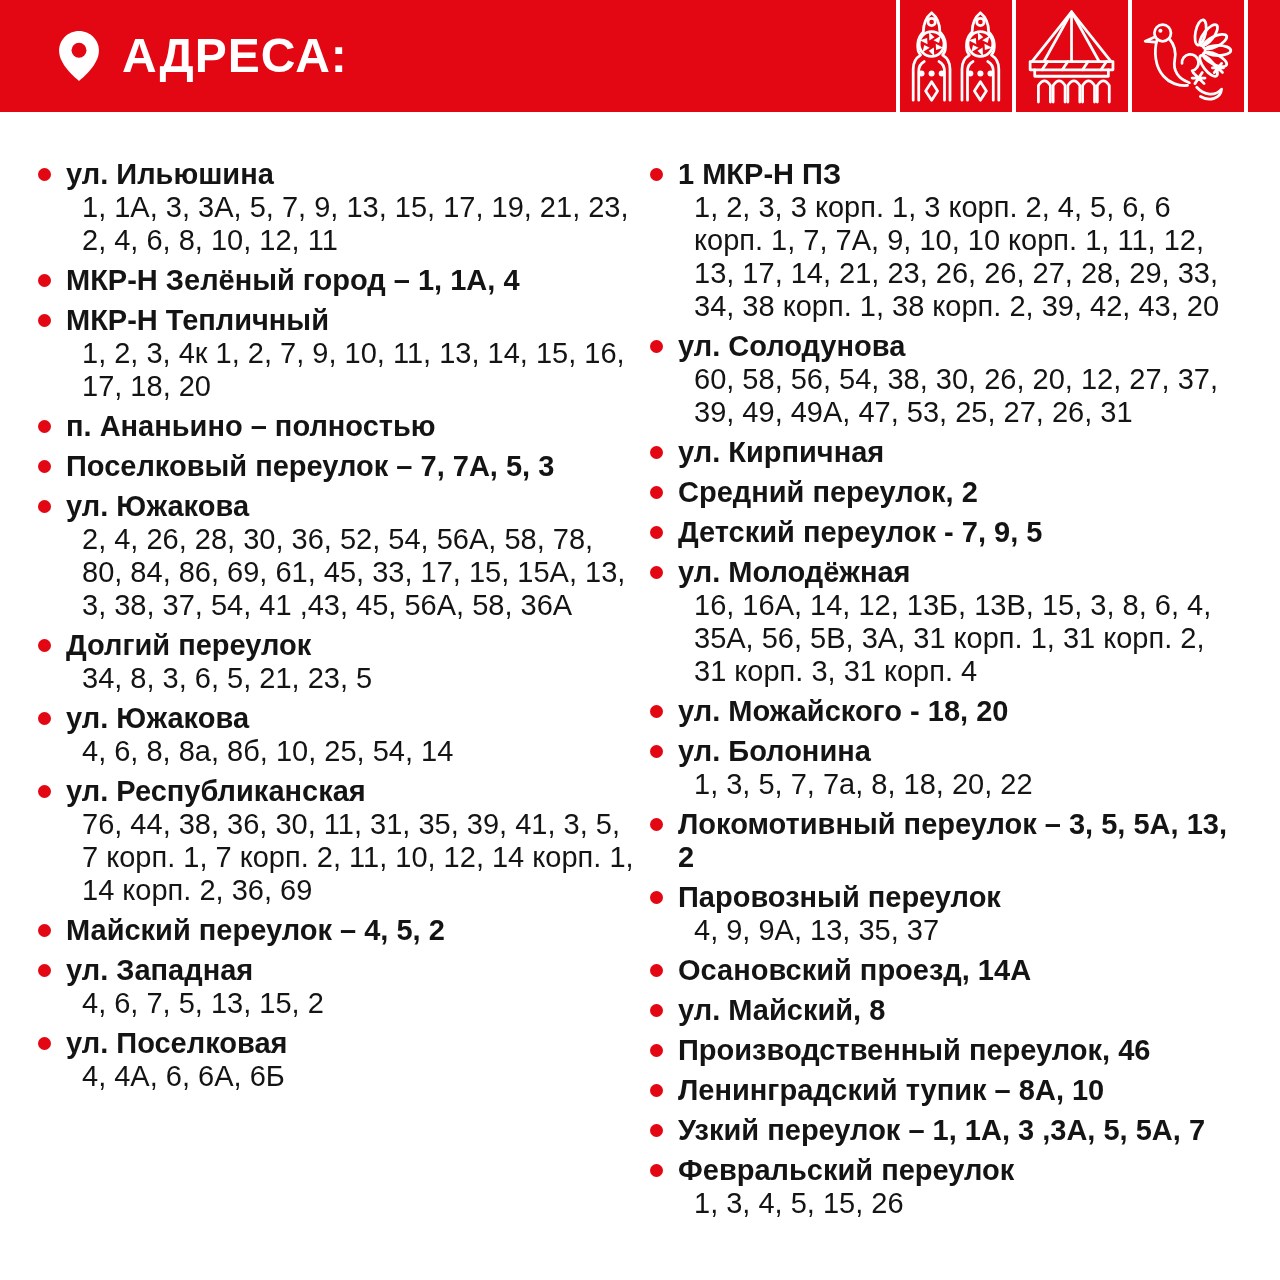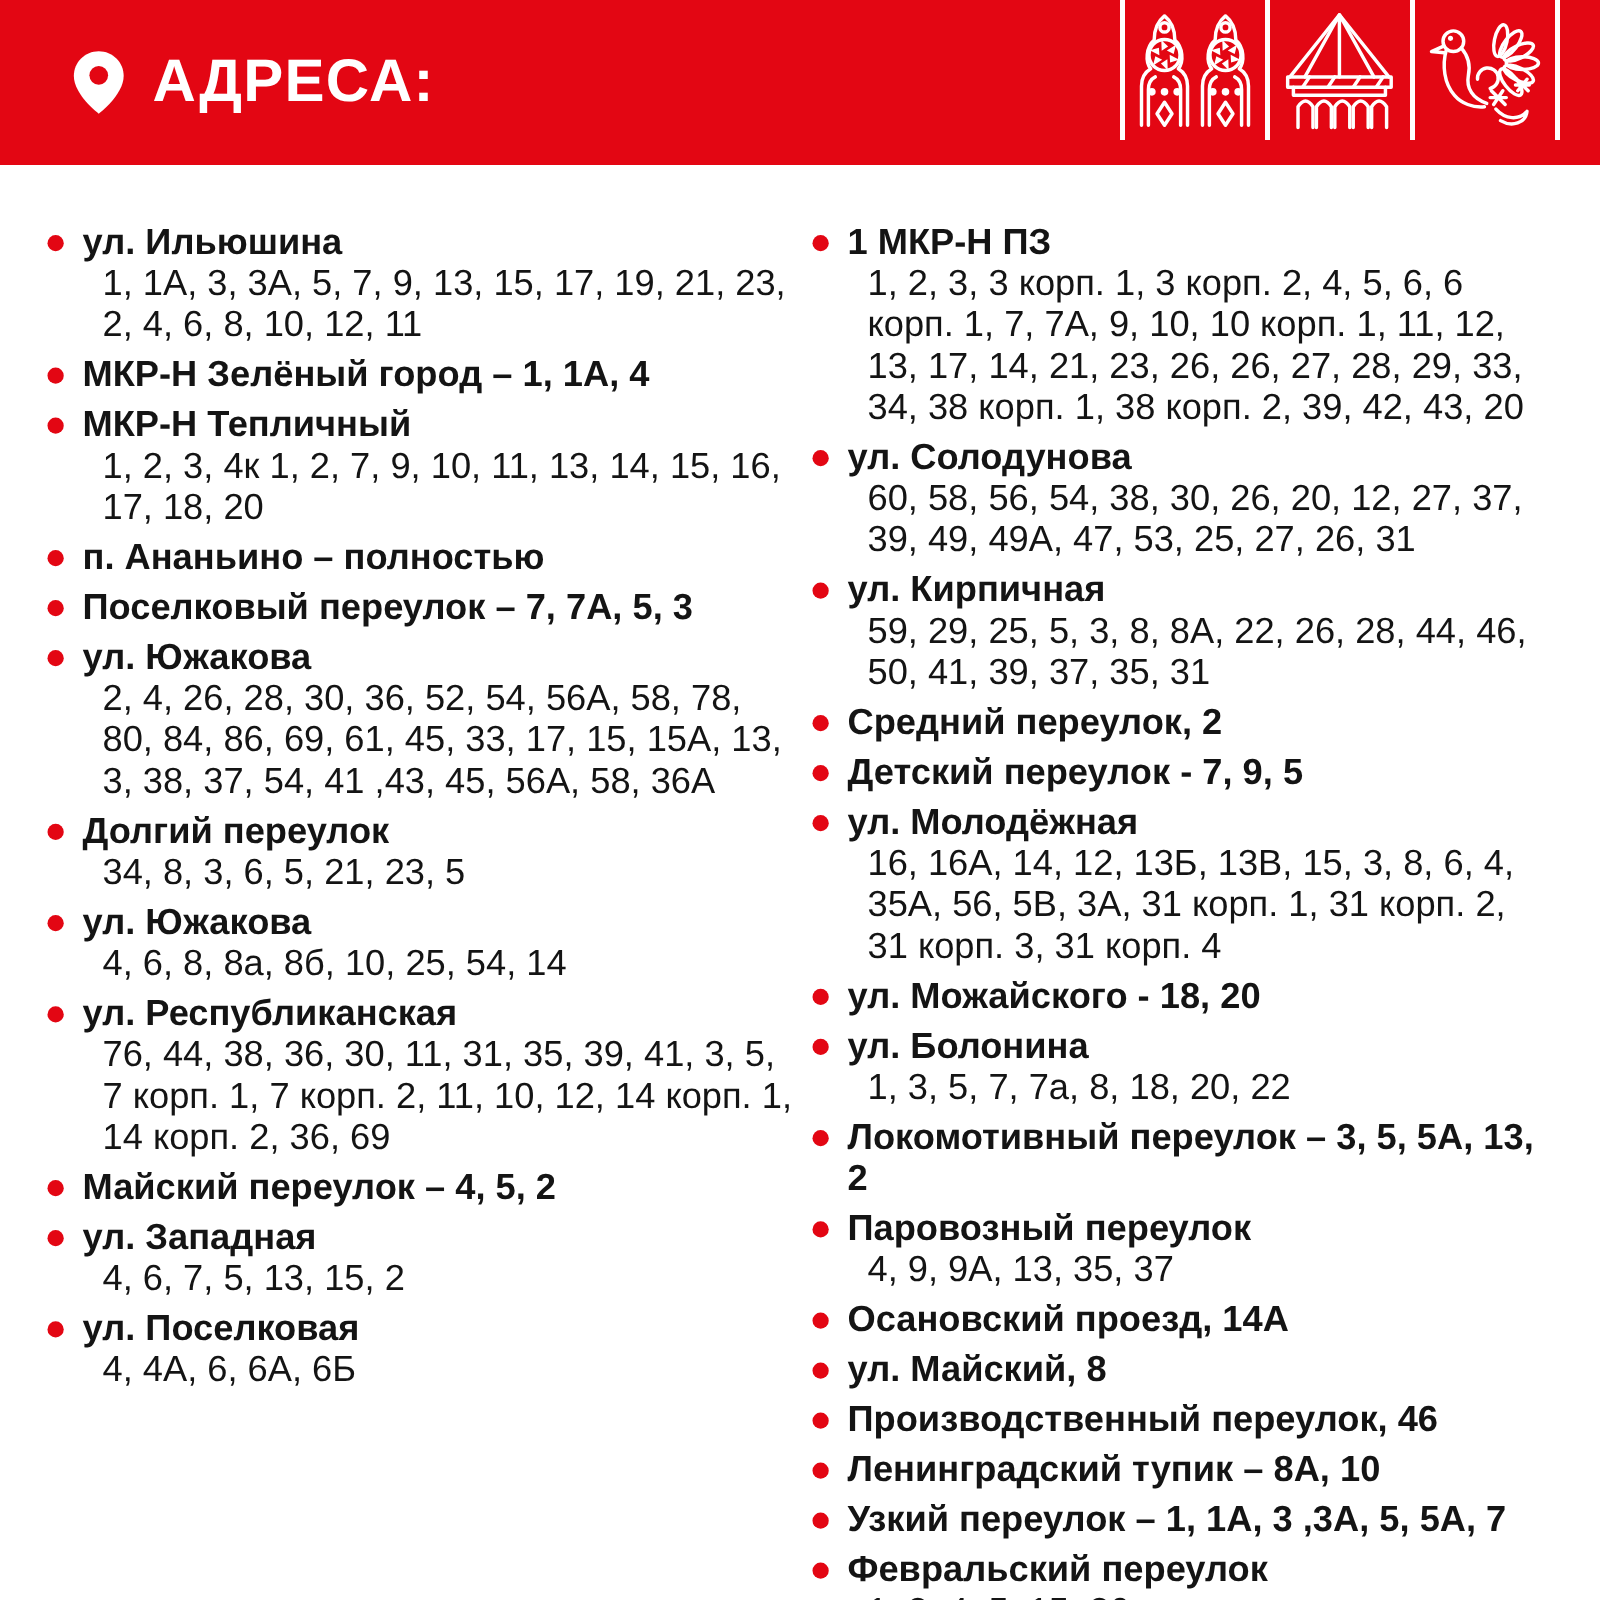--- a/index.html
+++ b/index.html
@@ -3,21 +3,21 @@
 <meta charset="utf-8">
 <style>
   html,body{margin:0;padding:0;}
   body{
     width:1280px;height:1280px;overflow:hidden;background:#ffffff;
     font-family:"Liberation Sans","DejaVu Sans",sans-serif;color:#141414;
     position:relative;
   }
   
   .header{
-    position:relative;height:132px;background:#E30613;
+    position:relative;height:112px;background:#E30613;
     display:flex;align-items:center;
   }
   .title-wrap{display:flex;align-items:center;gap:20px;margin-left:56px;}
   .pin{width:46px;height:56px;flex:0 0 auto;}
   .page-title{
     color:#ffffff;font-size:48px;font-weight:700;letter-spacing:1px;
     margin:0;line-height:1;
   }
   .tiles{
     position:absolute;top:0;right:32px;height:112px;
@@ -208,21 +208,21 @@
         <li class="addr-item">
           <span class="dot"></span>
           <div class="addr-body"><span class="addr-name">1 МКР-Н ПЗ</span><div class="addr-nums">1, 2, 3, 3 корп. 1, 3 корп. 2, 4, 5, 6, 6 корп. 1, 7, 7А, 9, 10, 10 корп. 1, 11, 12, 13, 17, 14, 21, 23, 26, 26, 27, 28, 29, 33, 34, 38 корп. 1, 38 корп. 2, 39, 42, 43, 20</div></div>
         </li>
         <li class="addr-item">
           <span class="dot"></span>
           <div class="addr-body"><span class="addr-name">ул. Солодунова</span><div class="addr-nums">60, 58, 56, 54, 38, 30, 26, 20, 12, 27, 37, 39, 49, 49А, 47, 53, 25, 27, 26, 31</div></div>
         </li>
         <li class="addr-item">
           <span class="dot"></span>
-          <div class="addr-body"><span class="addr-name">ул. Кирпичная</span><div class="addr-nums">59, 29, 25, 5, 3, 8, 8А, 22, 26, 28, 44, 46, 50, 41, 39, 37, 35, 31</div></div>
+          <div class="addr-body"><span class="addr-name">ул. Кирпичная</span></div>
         </li>
         <li class="addr-item">
           <span class="dot"></span>
           <div class="addr-body"><span class="addr-name">Средний переулок,</span><span class="addr-inline"> 2</span></div>
         </li>
         <li class="addr-item">
           <span class="dot"></span>
           <div class="addr-body"><span class="addr-name">Детский переулок</span><span class="addr-inline"> - 7, 9, 5</span></div>
         </li>
         <li class="addr-item">

